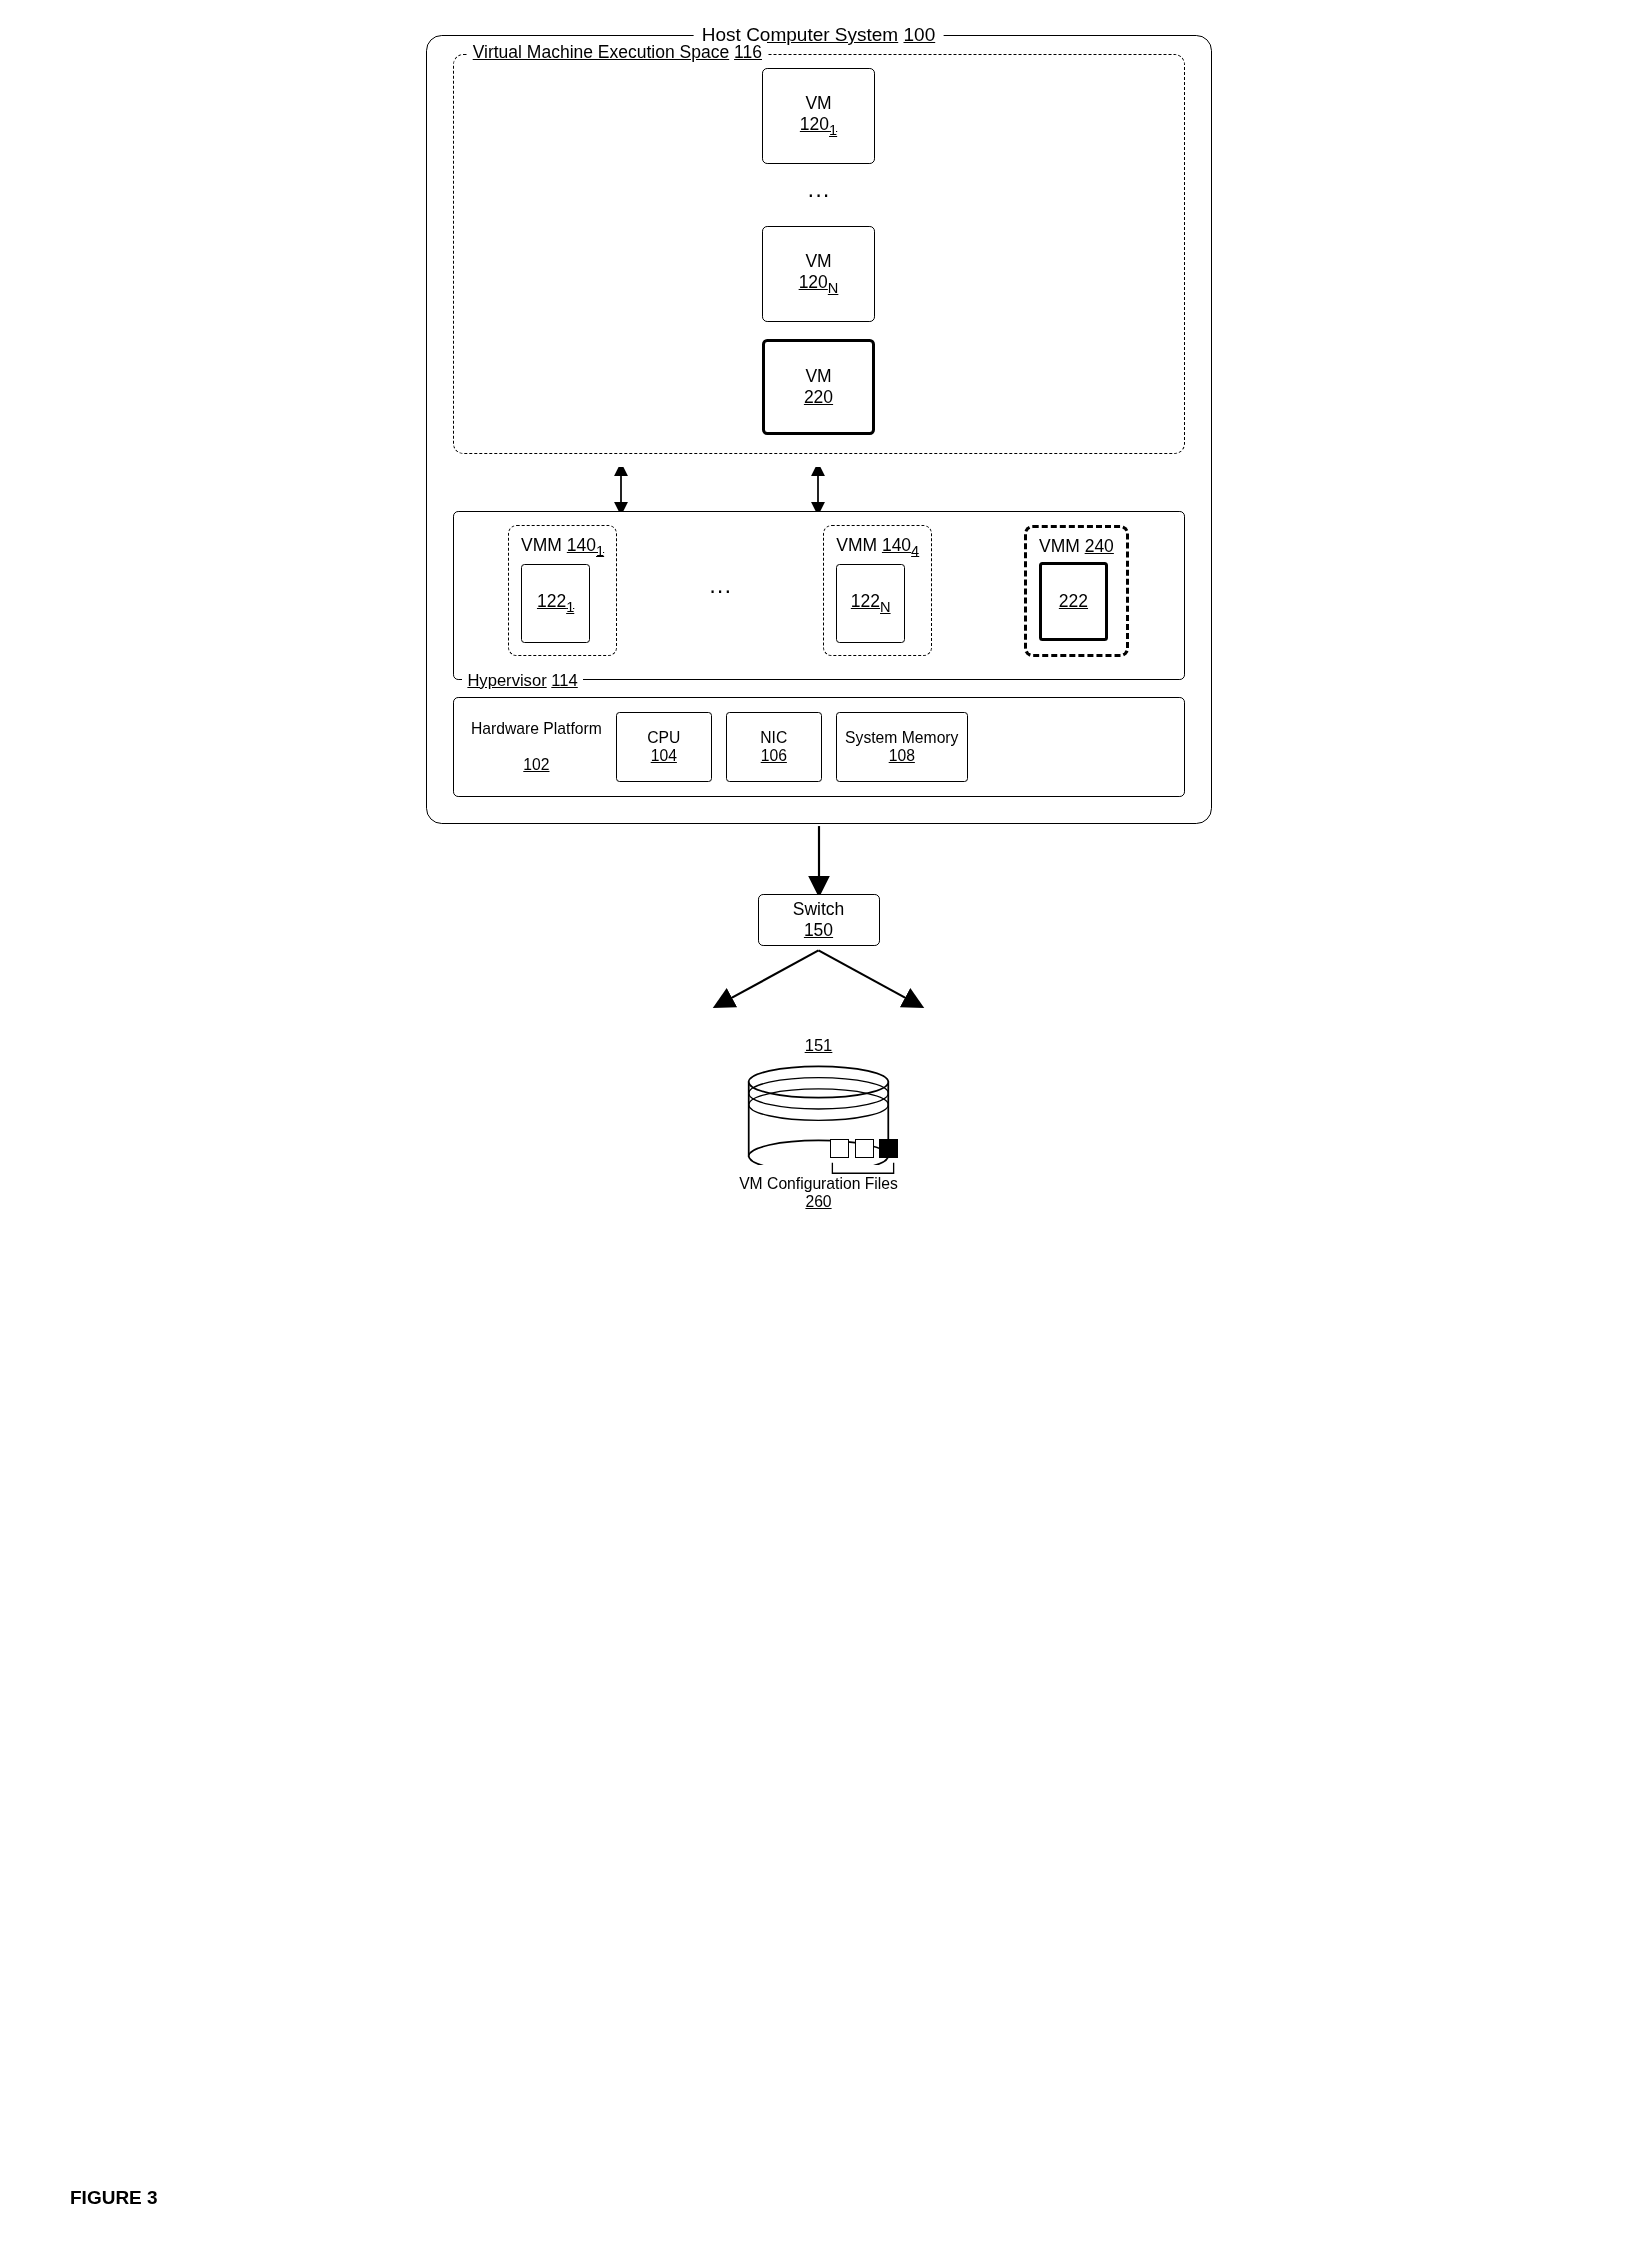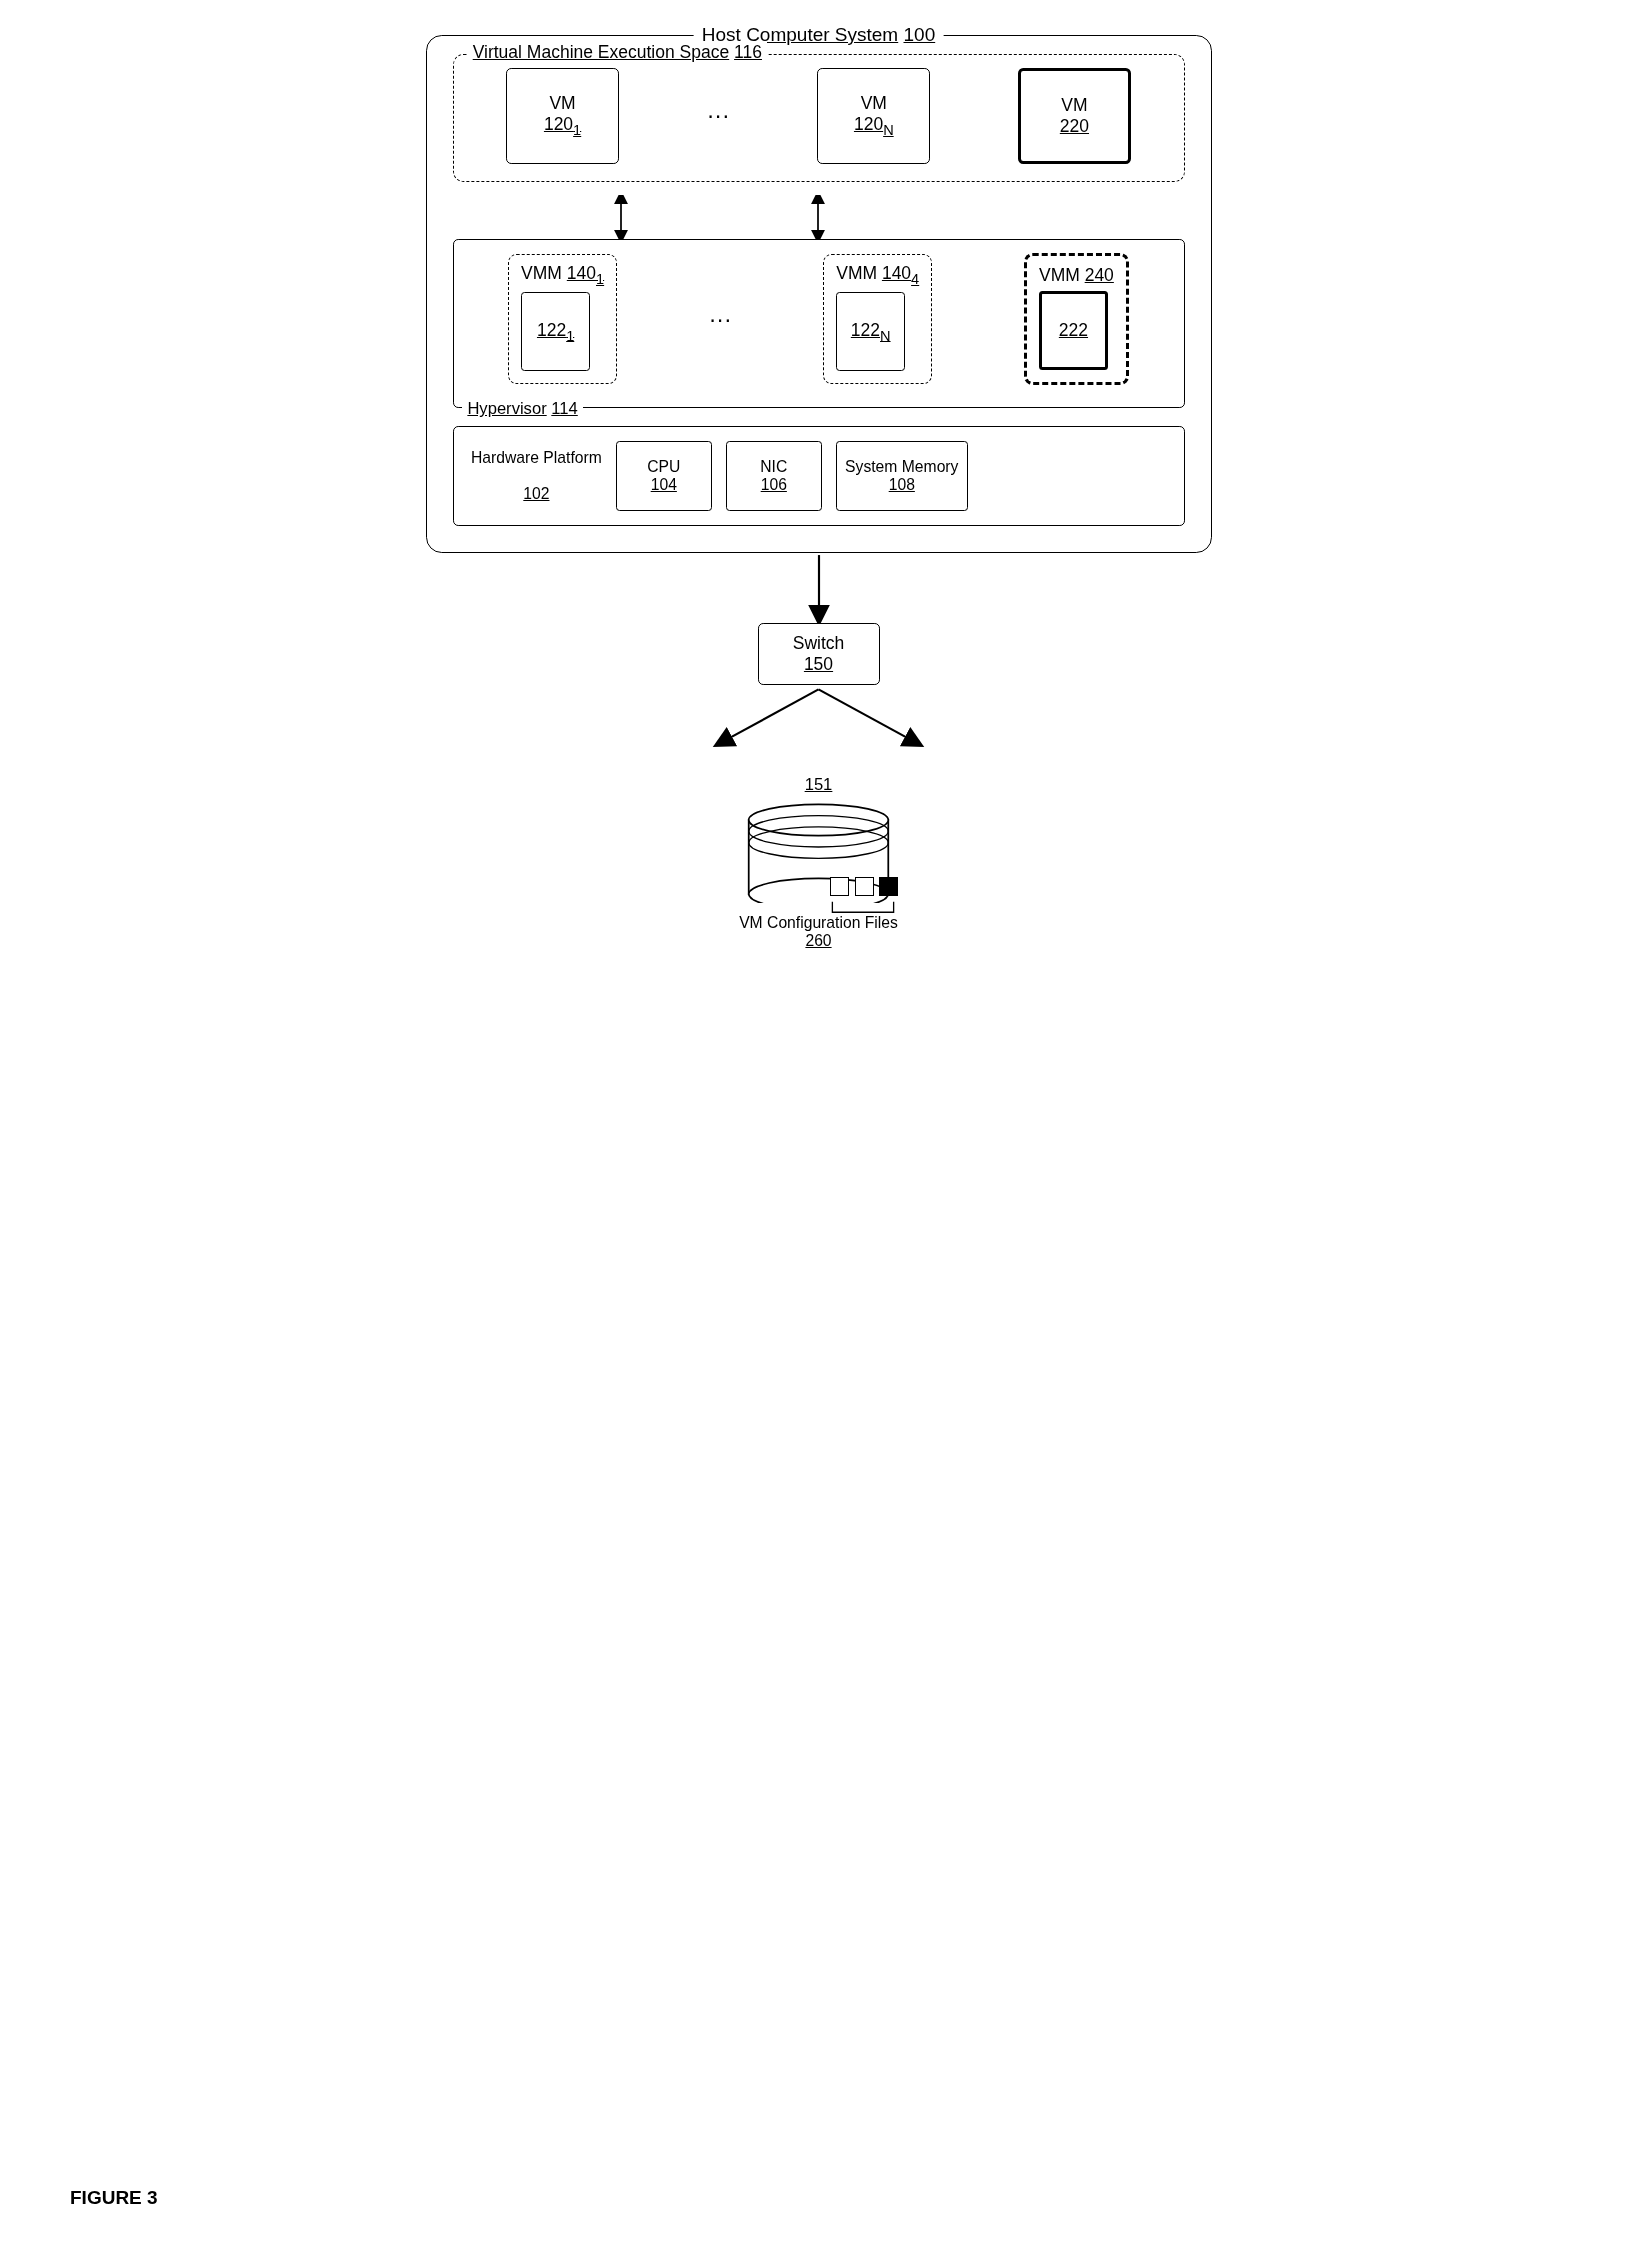--- a/index.html
+++ b/index.html
@@ -61,21 +61,21 @@
       padding: 0 5.2px;
       font-size: 17.5px;
       white-space: nowrap;
     }
     .vm-exec-title span {
       text-decoration: underline;
     }
 
     .vm-row {
       display: flex;
-      flex-direction: row;
+      flex-direction: column;
       align-items: center;
       justify-content: space-around;
       gap: 17.5px;
     }
 
     .vm-box {
       border: 1.7px solid #000;
       border-radius: 5.2px;
       width: 113px;
       height: 96px;
@@ -198,21 +198,21 @@
     }
     .hw-item-wide {
       width: 132px;
     }
 
     
     .switch-box {
       border: 1.7px solid #000;
       border-radius: 5.2px;
       width: 122px;
-      height: 62px;
+      height: 52px;
       display: flex;
       flex-direction: column;
       align-items: center;
       justify-content: center;
       font-size: 17.5px;
       background: #fff;
       margin: 0 auto;
     }
 
     

